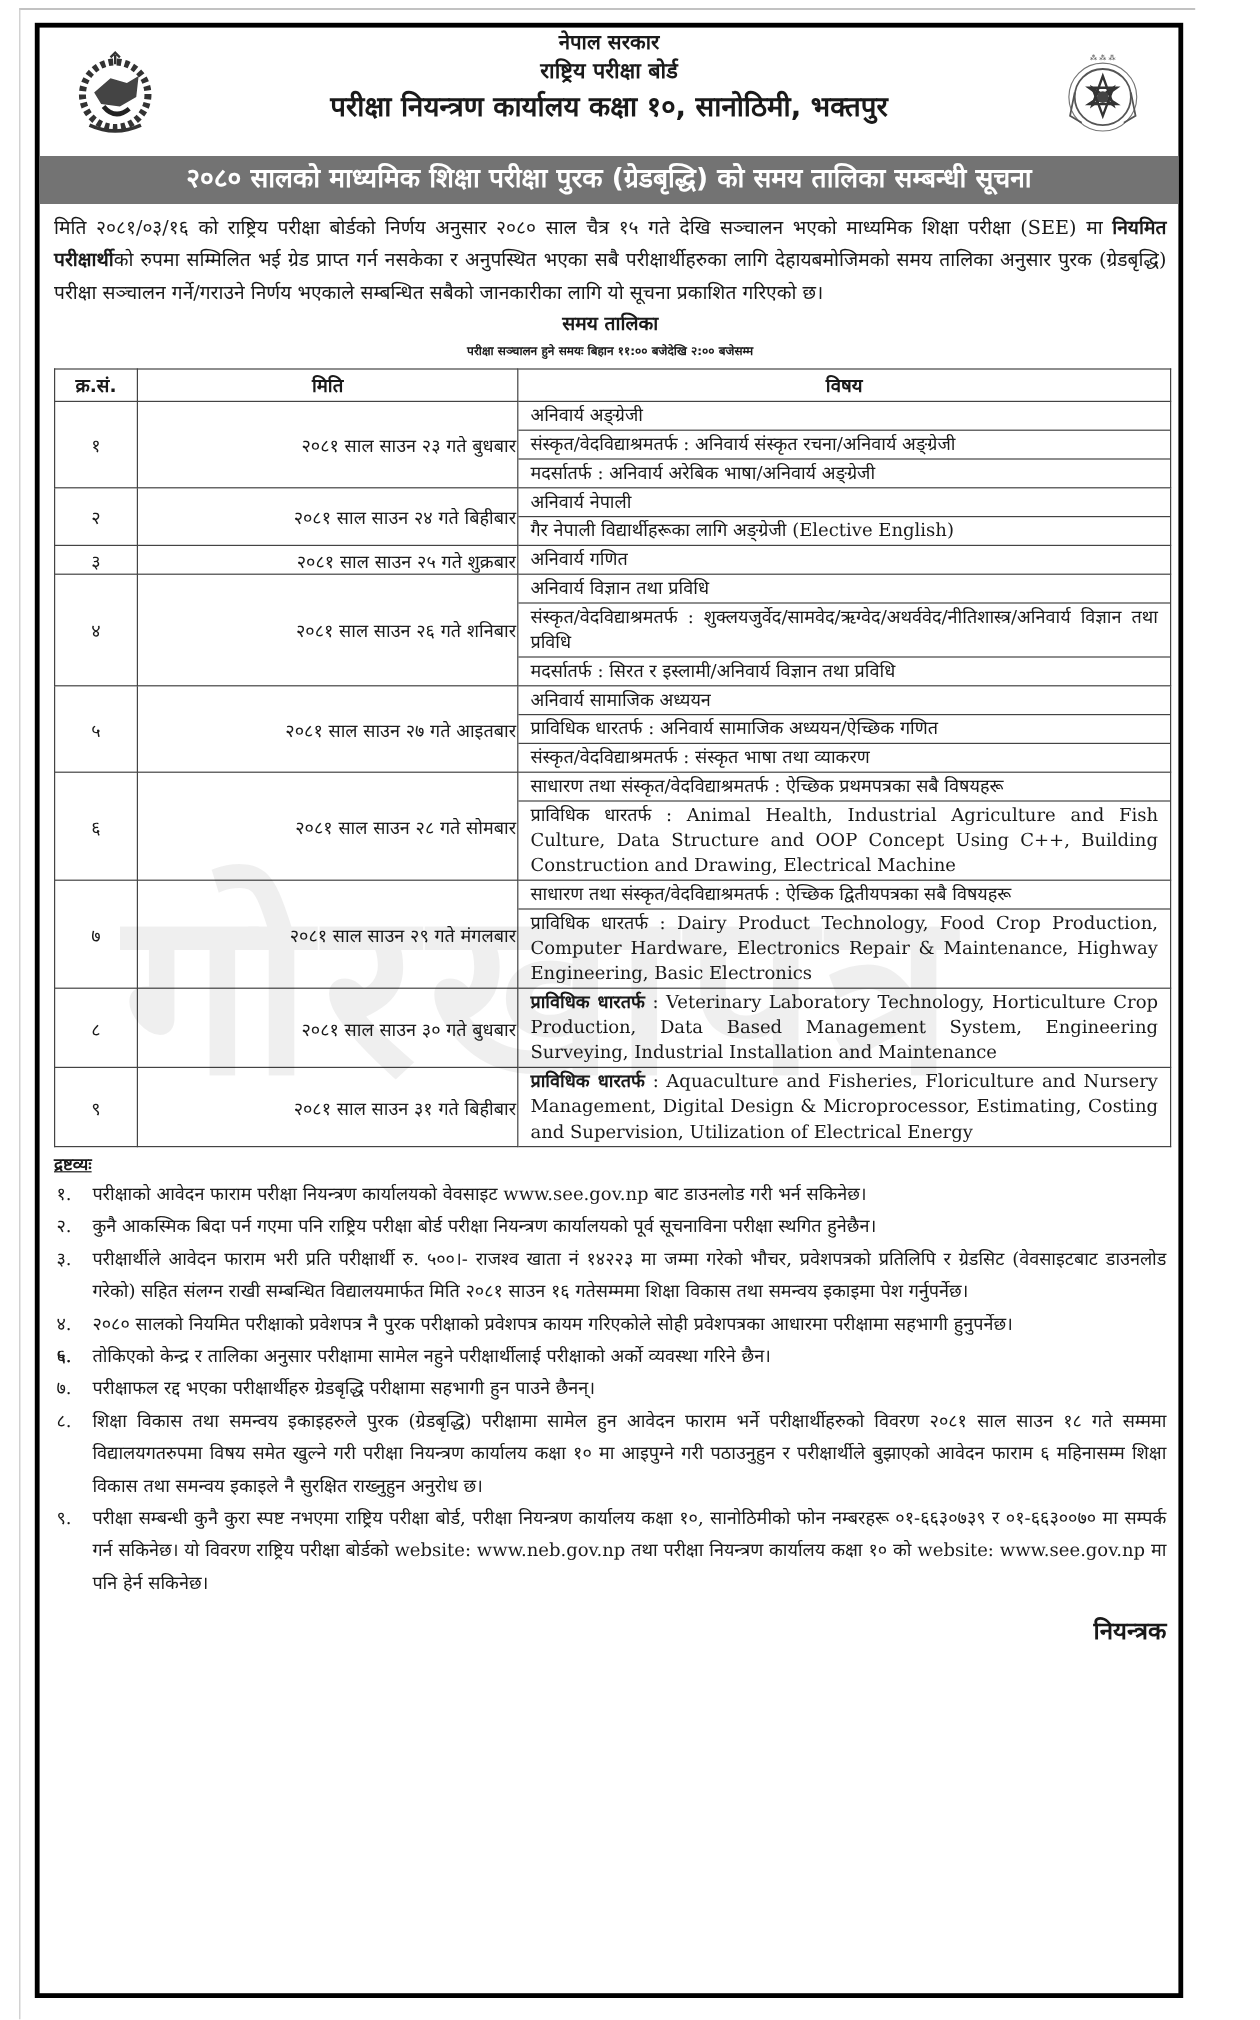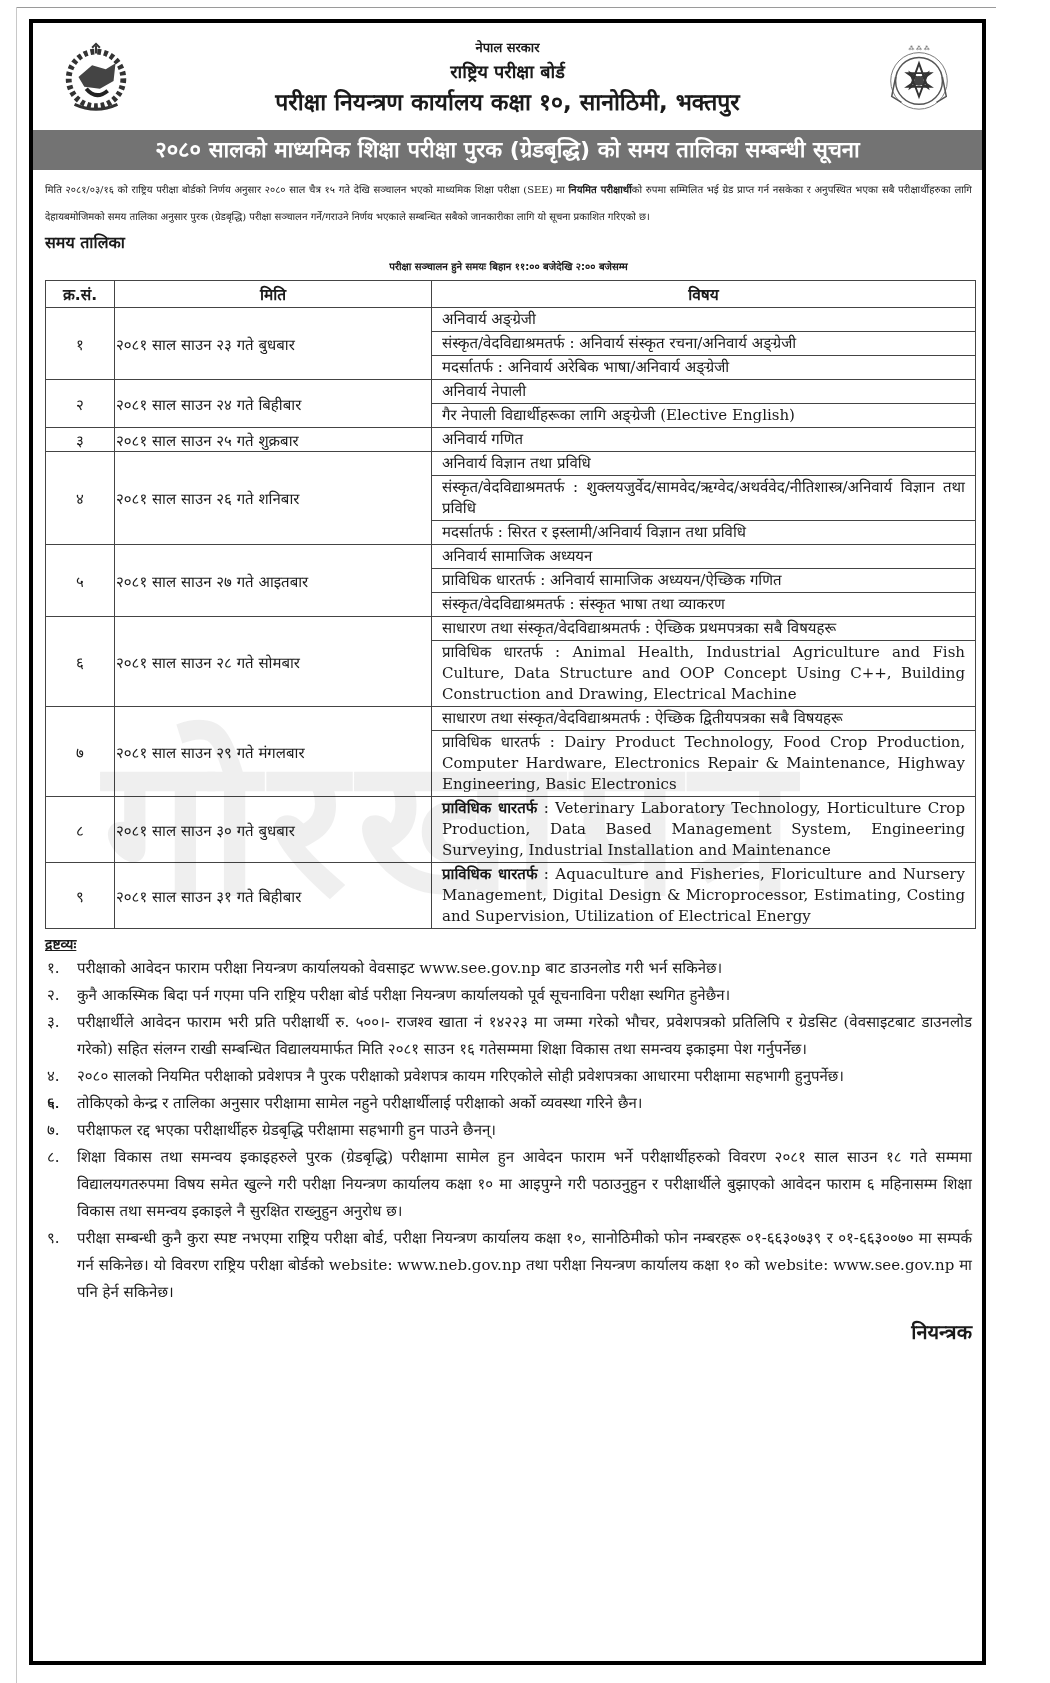--- a/index.html
+++ b/index.html
@@ -7,39 +7,39 @@
          font-family:"DejaVu Serif","Liberation Serif",serif; color:#1a1a1a; }
   .top-rule { position:absolute; left:16px; top:7px; width:980px; height:1px; background:#9a9a9a; }
   .left-rule { position:absolute; left:16px; top:7px; width:1px; height:1676px; background:#c8c8c8; }
   .frame { position:absolute; left:29px; top:19px; width:957px; height:1646px;
            border:4px solid #000; box-sizing:border-box; background:#fff; }
   .header { position:relative; height:107px; border-bottom:0; }
   .logo { position:absolute; top:14px; width:78px; height:80px; }
   .logo.left { left:24px; }
   .logo.right { right:24px; top:14px; }
   .hdr-lines { text-align:center; font-family:"DejaVu Sans","Liberation Sans",sans-serif; }
-  .hdr1 { font-size:13px; font-weight:bold; padding-top:14px; line-height:22px; }
+  .hdr1 { font-size:17px; font-weight:bold; padding-top:2px; line-height:22px; }
   .hdr2 { font-size:18px; font-weight:bold; line-height:26px; }
   .hdr3 { font-size:23px; font-weight:bold; line-height:34px; }
   .banner { background:#737373; color:#fff; text-align:center; height:40px; line-height:40px;
             font-family:"DejaVu Sans","Liberation Sans",sans-serif; font-weight:bold; font-size:22px;
             white-space:nowrap; overflow:hidden; }
   .content { padding:6px 10px 0 12px; position:relative; }
-  .intro { font-size:10px; line-height:27px; text-align:justify; margin:0; }
+  .intro { font-size:16px; line-height:27px; text-align:justify; margin:0; }
   .intro b { font-weight:bold; }
-  .sched-title { font-family:"DejaVu Sans","Liberation Sans",sans-serif;
+  .sched-title { text-align:center; font-family:"DejaVu Sans","Liberation Sans",sans-serif;
                  font-weight:bold; font-size:16px; line-height:26px; margin-top:0; }
   .sched-time { text-align:center; font-family:"DejaVu Sans","Liberation Sans",sans-serif;
                 font-weight:bold; font-size:10px; line-height:22px; }
   table.sched { border-collapse:collapse; width:931px; margin-top:2px; position:relative; z-index:1; }
   table.sched th, table.sched td { border:1.5px solid #444; font-size:15px; }
   table.sched th { font-family:"DejaVu Sans","Liberation Sans",sans-serif; font-weight:bold;
                    height:24px; font-size:15.5px; }
   td.sn { width:66px; text-align:center; vertical-align:middle; }
-  td.date { width:314px; text-align:left; vertical-align:middle; }
+  td.date { width:314px; text-align:right; vertical-align:middle; }
   td.subj { padding:0; vertical-align:top; }
   .subj-line { border-bottom:1.5px solid #444; padding:1px 10px 1px 10px; line-height:21px; text-align:justify; }
   .subj-line:last-child { border-bottom:0; }
   .subj-line b { font-weight:bold; }
   .watermark { position:absolute; left:70px; top:520px; font-size:190px; color:#000; opacity:0.06;
                font-family:Liberation Sans, sans-serif; font-weight:bold; z-index:2;
                pointer-events:none; letter-spacing:10px; }
   .notes-head { font-family:"DejaVu Sans","Liberation Sans",sans-serif; font-weight:bold; font-size:14px;
                 text-decoration:underline; margin-top:4px; line-height:22px; }
   ol.notes { list-style:none; margin:0; padding:0; }

